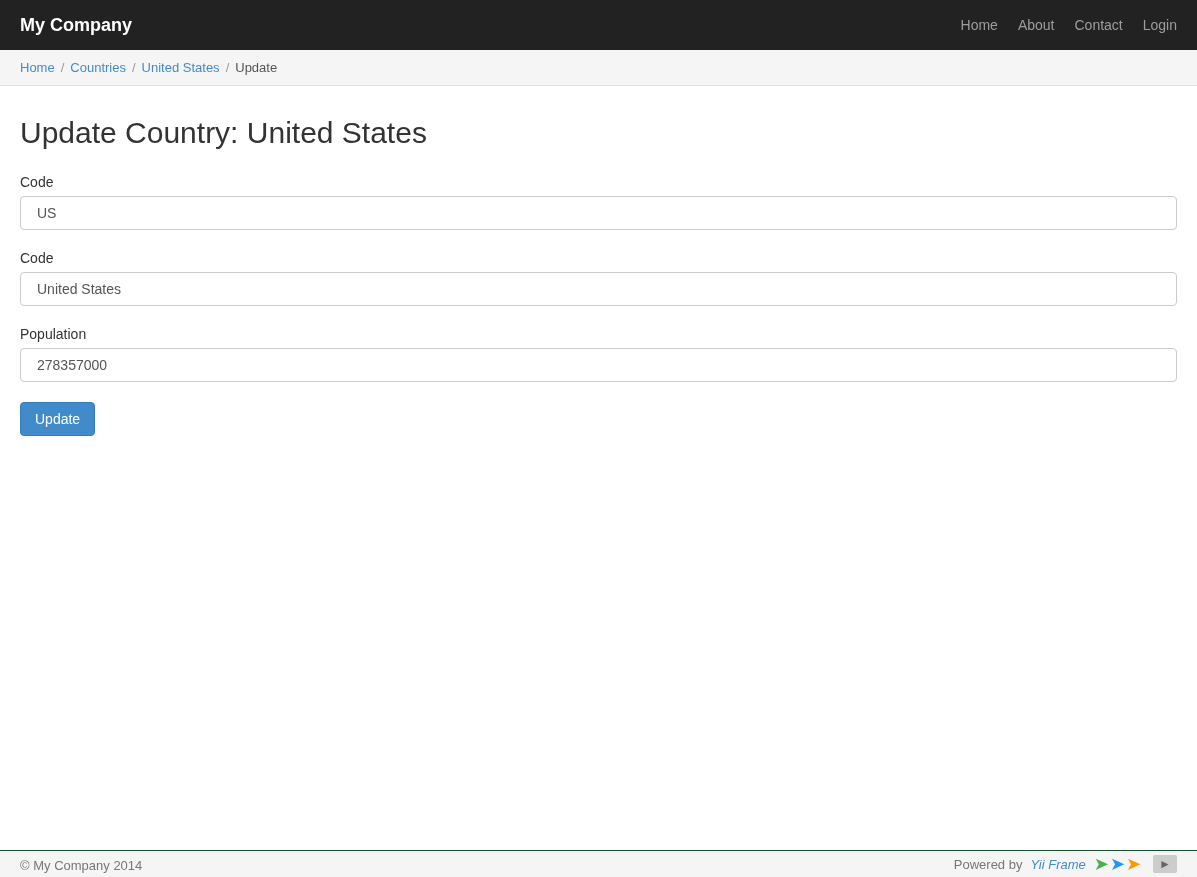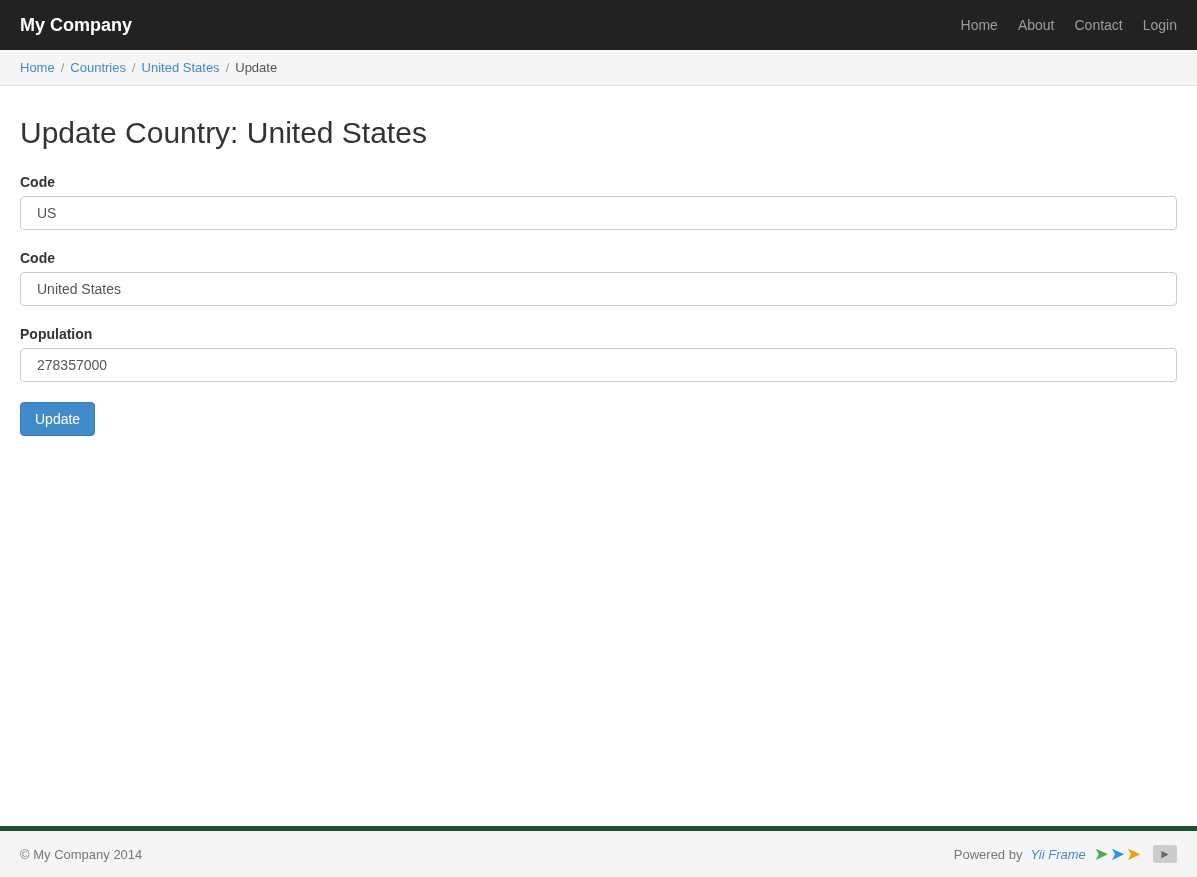--- a/index.html
+++ b/index.html
@@ -88,21 +88,21 @@
       color: #333;
       margin-bottom: 24px;
     }
 
     .form-group {
       margin-bottom: 20px;
     }
 
     .form-label {
       display: block;
-      font-weight: bold;
+      font-weight: normal;
       margin-bottom: 6px;
       font-size: 14px;
       color: #333;
     }
 
     .form-control {
       width: 100%;
       padding: 8px 16px;
       font-size: 14px;
       border: 1px solid #ccc;
@@ -119,25 +119,25 @@
       padding: 8px 14px;
       font-size: 14px;
       border-radius: 4px;
       cursor: pointer;
       font-weight: normal;
     }
 
     
     .footer {
       background-color: #f5f5f5;
-      border-top: 5px solid #14532d;
-      padding: 14px 20px;
+      border-top: 1px solid #14532d;
+      padding: 4px 20px;
       display: flex;
       justify-content: space-between;
-      align-items: center;
+      align-items: flex-end;
       font-size: 13px;
       color: #777;
     }
 
     .footer-powered {
       display: flex;
       align-items: center;
       gap: 8px;
     }
 

